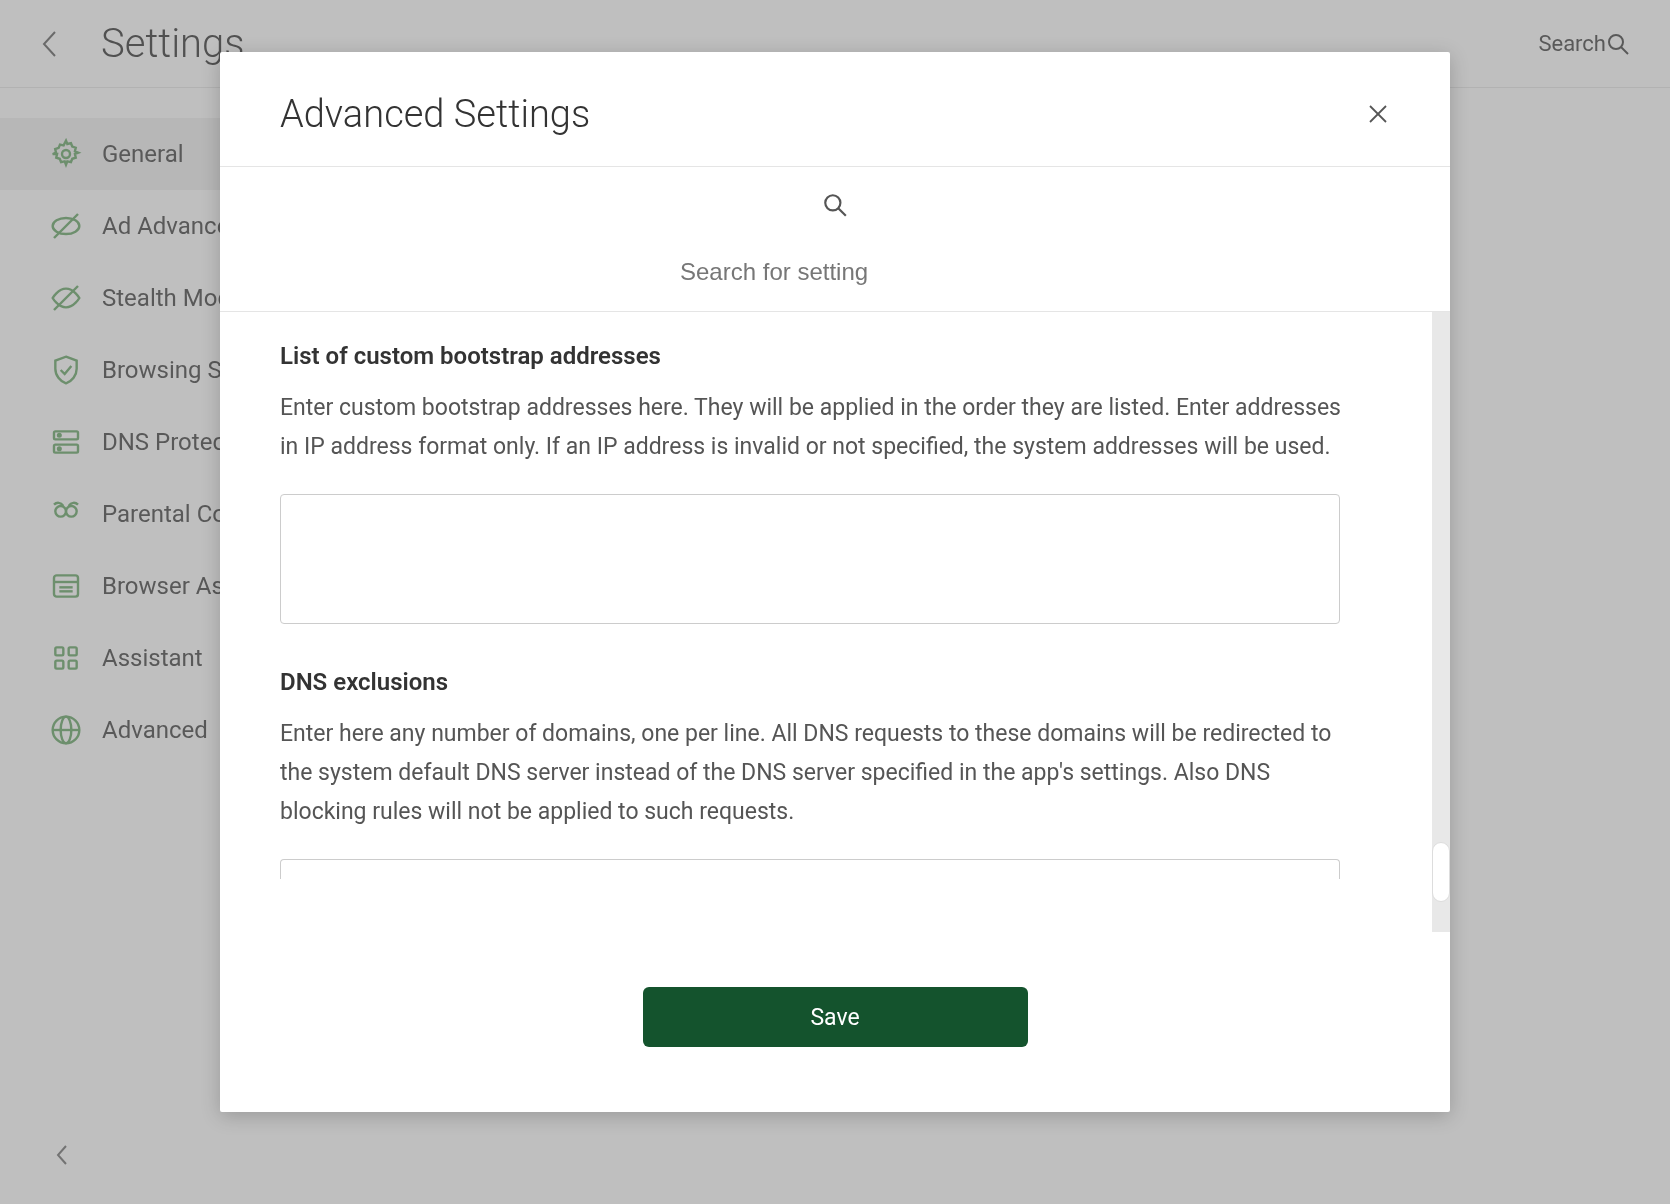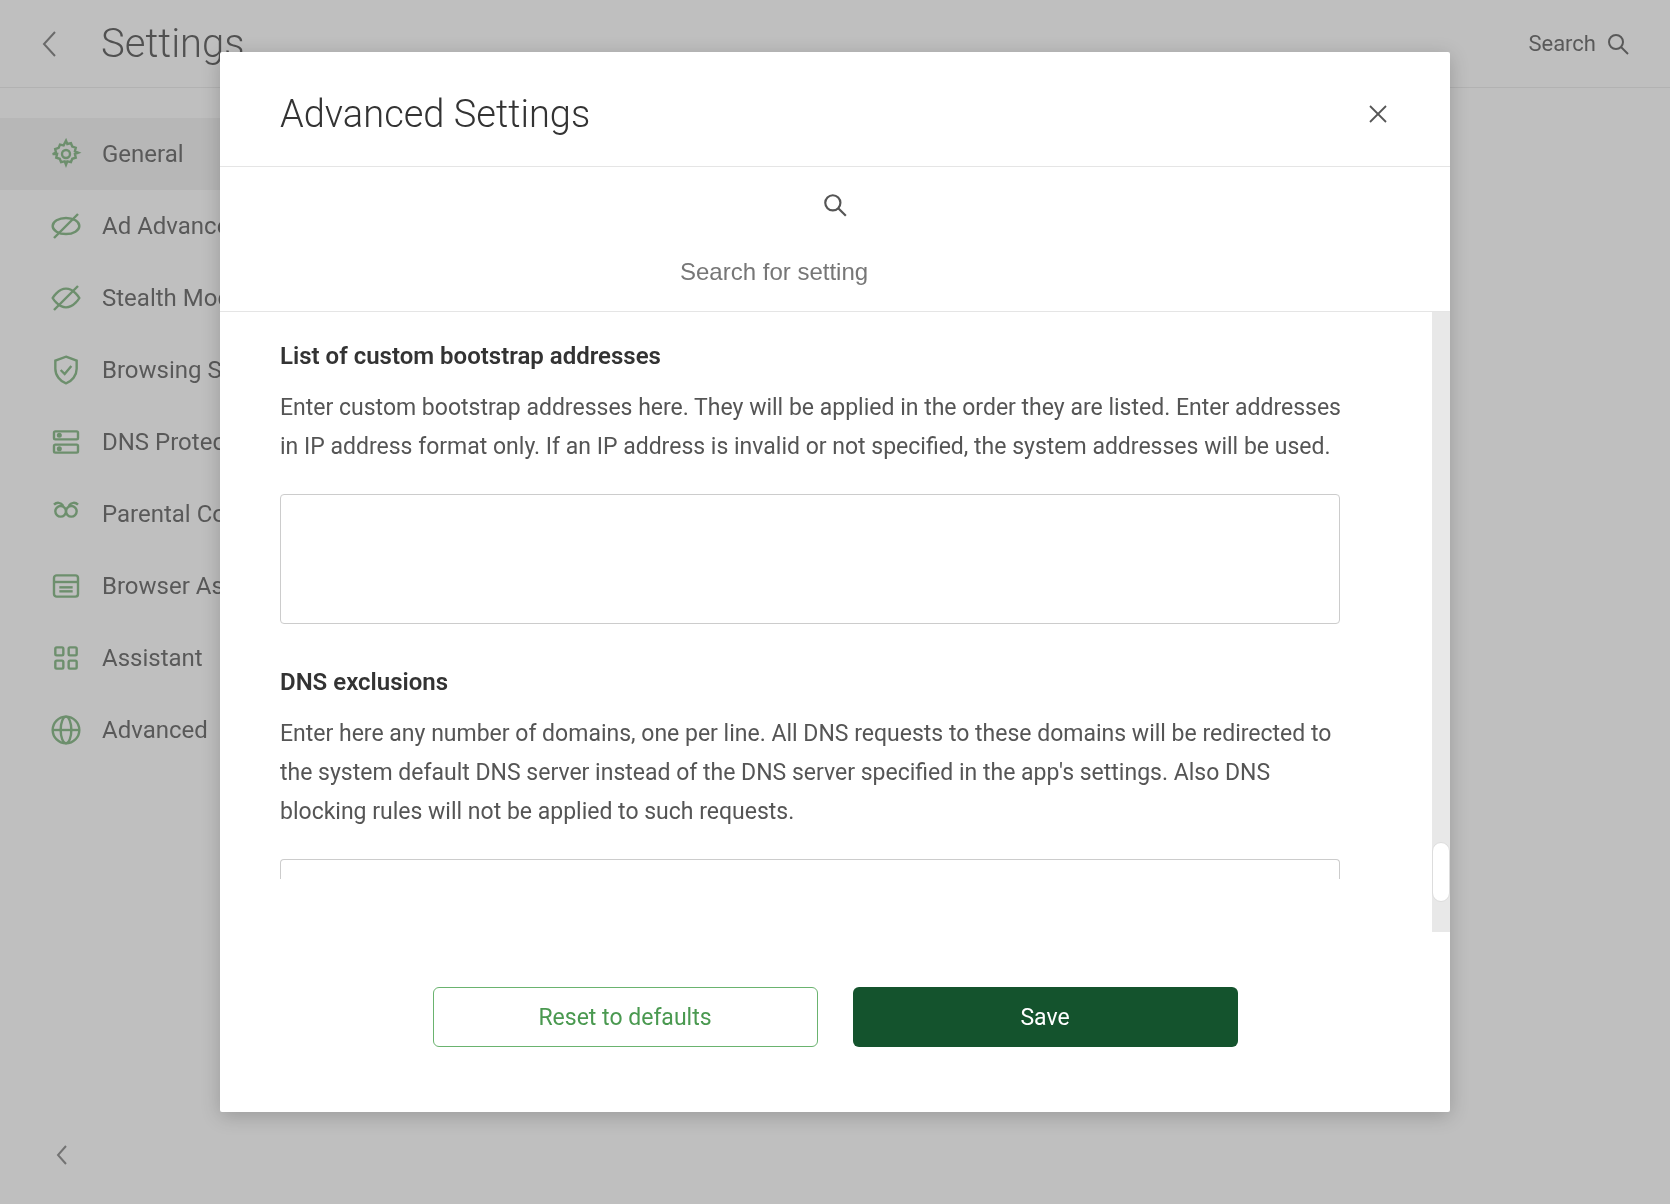--- a/index.html
+++ b/index.html
@@ -32,21 +32,20 @@
 .page-title {
   font-size: 40px;
   font-weight: 300;
   color: #222;
   margin-left: 31px;
   flex: 1;
 }
 .search-top {
   display: flex;
   align-items: center;
-  gap: 10px;
   color: #333;
   font-size: 22px;
   cursor: pointer;
 }
 .content {
   display: flex;
   flex: 1;
   overflow: hidden;
 }
 .sidebar {
@@ -398,18 +397,17 @@
 
       <div class="setting-block">
         <div class="setting-title">DNS exclusions</div>
         <div class="setting-desc">Enter here any number of domains, one per line. All DNS requests to these domains will be redirected to the system default DNS server instead of the DNS server specified in the app's settings. Also DNS blocking rules will not be applied to such requests.</div>
         <div class="truncated-textarea"></div>
       </div>
 
     </div>
 
     <div class="modal-footer">
-      <div class="btn btn-outline">Reset to defaults</div>
       <div class="btn btn-solid">Save</div>
     </div>
 
   </div>
 </div>
 
 </body></html>

